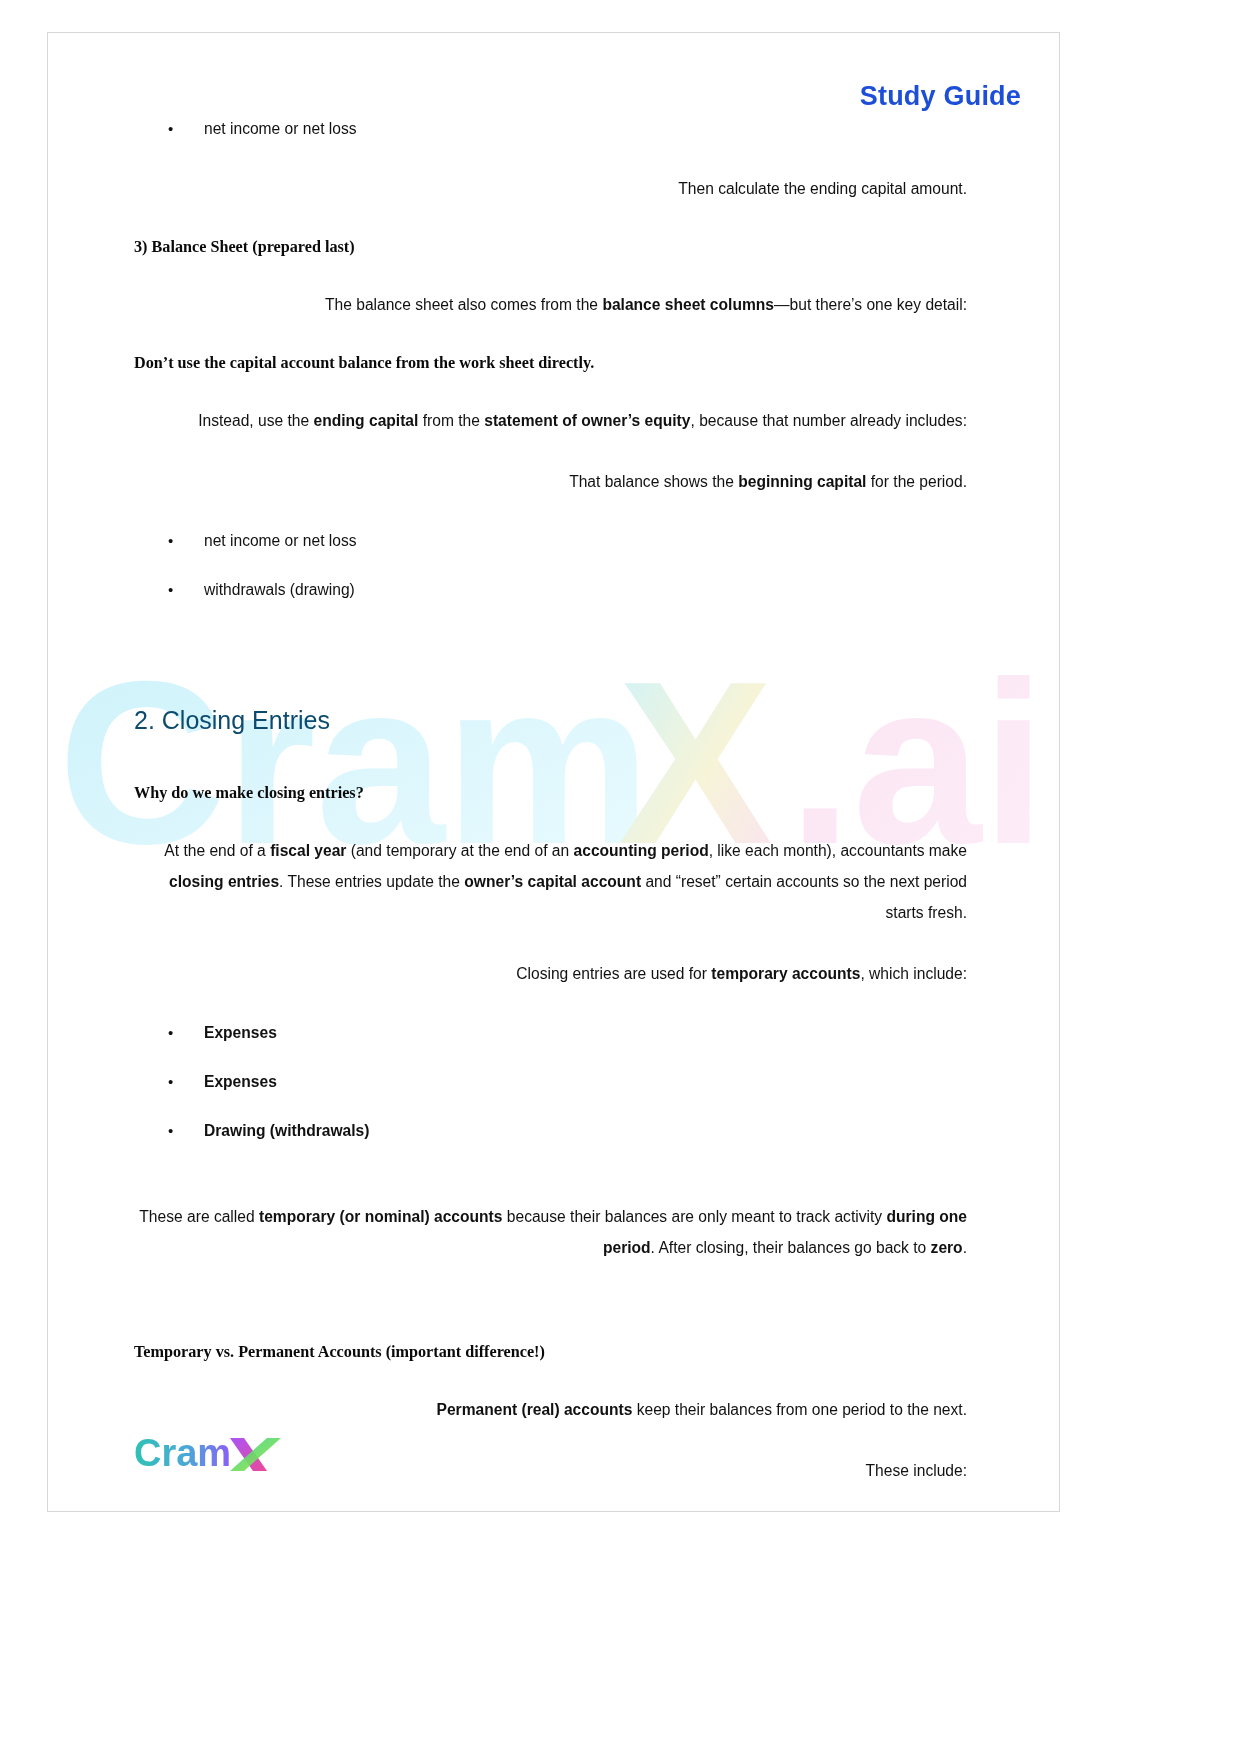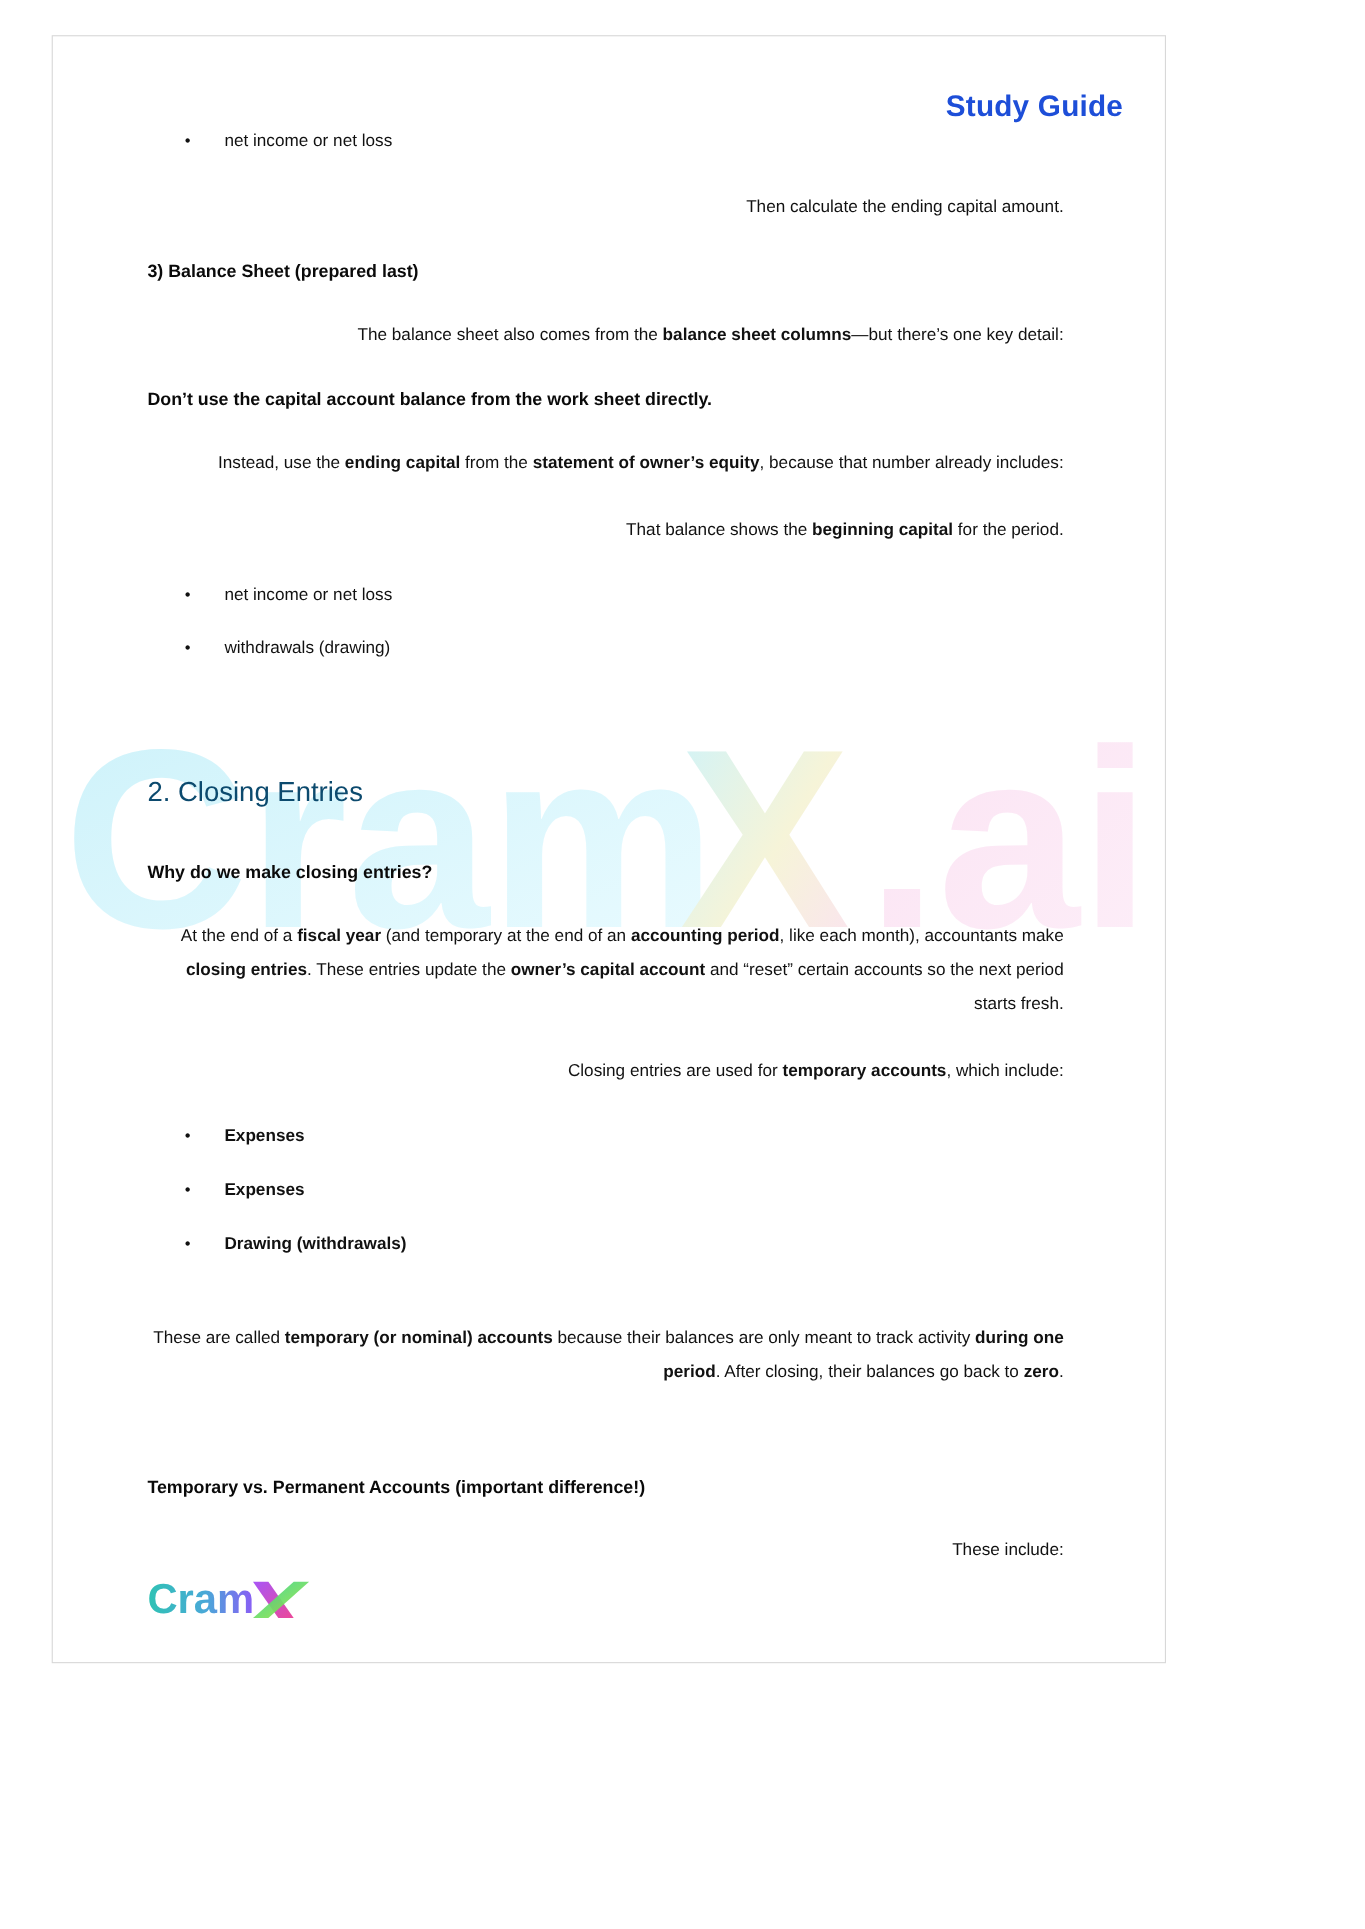--- a/index.html
+++ b/index.html
@@ -80,21 +80,21 @@
     text-align: right;
   }
   p.para b { font-weight: bold; }
 
   h3.sub-head {
     margin: 0 0 29px 0;
     font-size: 16.2px;
     font-weight: bold;
     line-height: 26px;
     color: #0a0a0a;
-    font-family: Liberation Sans, sans-serif;
+    font-family: Liberation Serif, serif;
   }
 
   h2.section-head {
     margin: 0 0 44px 0;
     font-size: 25px;
     font-weight: normal;
     line-height: 32px;
     font-family: "Liberation Sans", sans-serif;
   }
 
@@ -226,20 +226,21 @@
       </ul>
 
       <div class="spacer-md"></div>
 
       <p class="para"><span>These are called </span><b>temporary (or nominal) accounts</b><span> because their balances are only meant to track activity </span><b>during one period</b><span>. After closing, their balances go back to </span><b>zero</b><span>.</span></p>
 
       <div class="spacer-lg"></div>
 
       <h3 class="sub-head">Temporary vs. Permanent Accounts (important difference!)</h3>
 
+      <p class="para"><b>Permanent (real) accounts</b><span> keep their balances from one period to the next.</span></p>
 
       <p class="para">These include:</p>
 
     </div>
 
     <div class="footer-logo">
       <svg viewBox="0 0 220 46" xmlns="http://www.w3.org/2000/svg" aria-hidden="true">
         <defs>
           <linearGradient id="lgCram" x1="0" y1="0" x2="1" y2="0">
             <stop offset="0%" stop-color="#2fc2b4"></stop>

